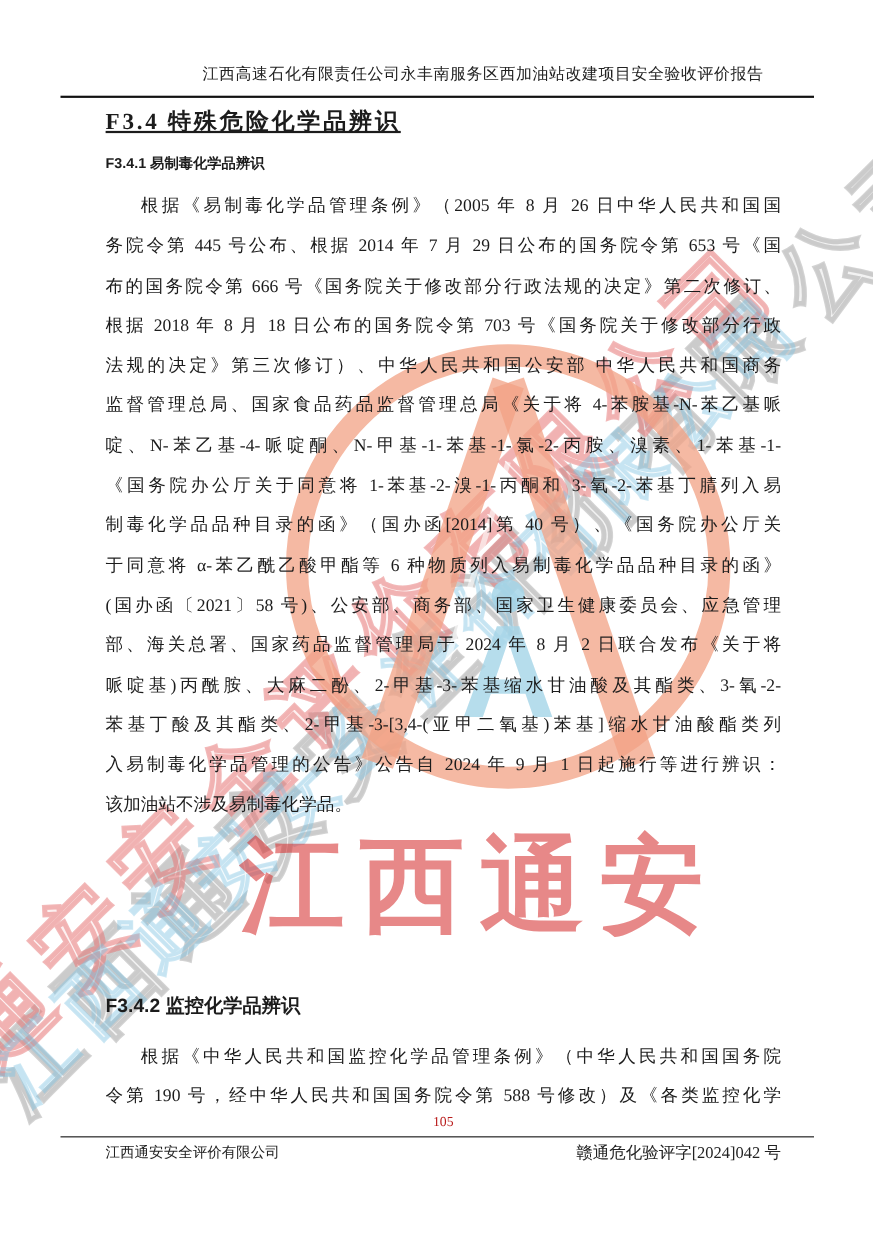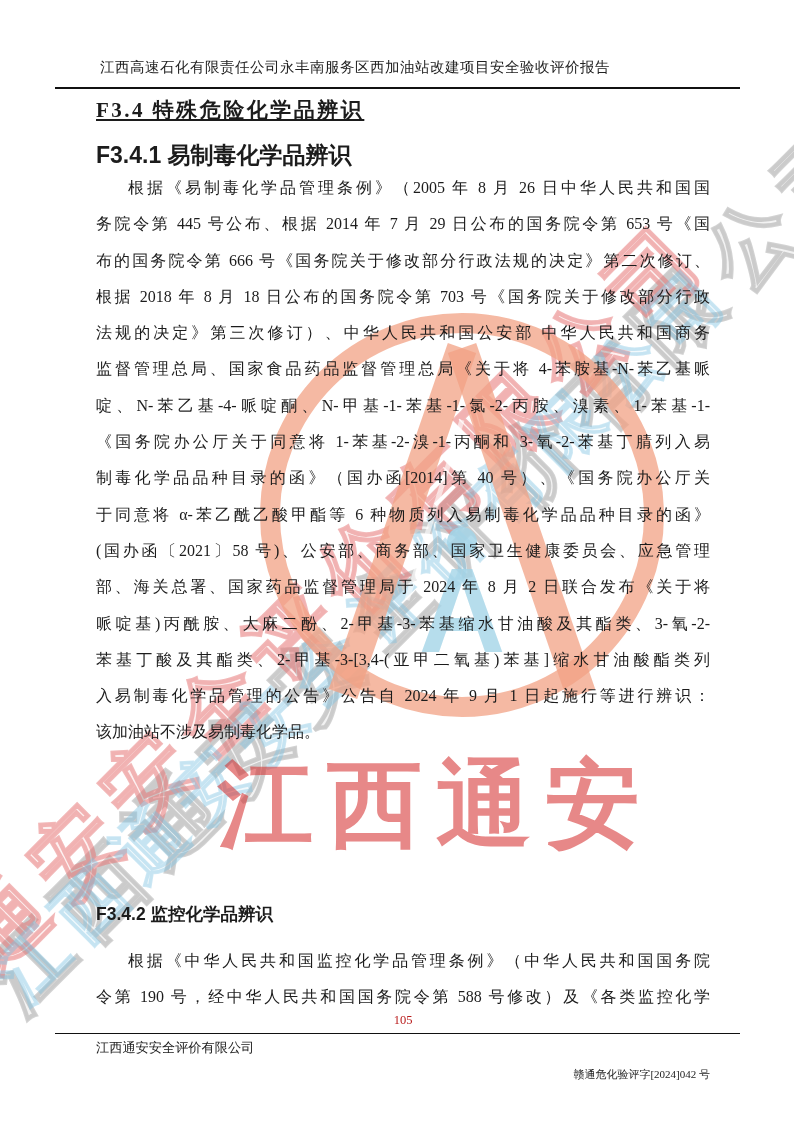--- a/index.html
+++ b/index.html
@@ -37,36 +37,36 @@
   .wm-red {
     position:absolute; left:218px; top:742px;
     font-size:95px; font-weight:bold; letter-spacing:14px;
     font-family:"Liberation Sans","DejaVu Sans",sans-serif;
     color: rgba(214,50,50,0.58);
     white-space:nowrap;
   }
   
   .content { position:absolute; inset:0; z-index:1; }
   .header-title {
-    position:absolute; top:58px; left:100px; width:614px;
-    text-align:left; font-size:14.5px; letter-spacing:0.5px; color:#222;
+    position:absolute; top:58px; left:80px; width:614px;
+    text-align:right; font-size:14.5px; letter-spacing:0.5px; color:#222;
   }
   .header-rule {
     position:absolute; top:87px; left:55px; width:685px;
     border-top:2.2px solid #111;
   }
   .h-s1 {
     position:absolute; top:96px; left:96px;
     font-size:21px; font-weight:bold; letter-spacing:2.5px;
     font-family:"Liberation Serif","DejaVu Serif",serif;
     text-decoration:underline;
   }
   .h-s11 {
     position:absolute; top:140px; left:96px;
-    font-size:23px; font-weight:bold;
+    font-size:13px; font-weight:bold;
     font-family:"Liberation Sans","DejaVu Sans",sans-serif;
   }
   .body-block { position:absolute; left:96px; width:614px; font-size:16px; }
   .p1 { top:170px; }
   .line { height:36.3px; line-height:36.3px; overflow:hidden; }
   .fill { text-align:justify; text-align-last:justify; }
   .indent { text-indent:2em; }
   .h-s12 {
     position:absolute; top:902px; left:96px;
     font-size:17.5px; font-weight:bold;
@@ -80,21 +80,21 @@
   .footer-rule {
     position:absolute; top:1033px; left:55px; width:685px;
     border-top:1.6px solid #111;
   }
   .footer-left {
     position:absolute; top:1039px; left:96px;
     font-size:13.2px; color:#222;
   }
   .footer-right {
     position:absolute; top:1039px; right:84px;
-    font-size:11px; color:#222;margin-top:28px;
+    font-size:15px; color:#222;
   }
 </style>
 </head>
 <body>
 
 <div class="page">
 
   <div class="wm-layer">
     <div class="wm-diag wm-gray">江西通安安全评价有限公司</div>
     <div class="wm-diag wm-pink">江西通安安全评价有限公司</div>

